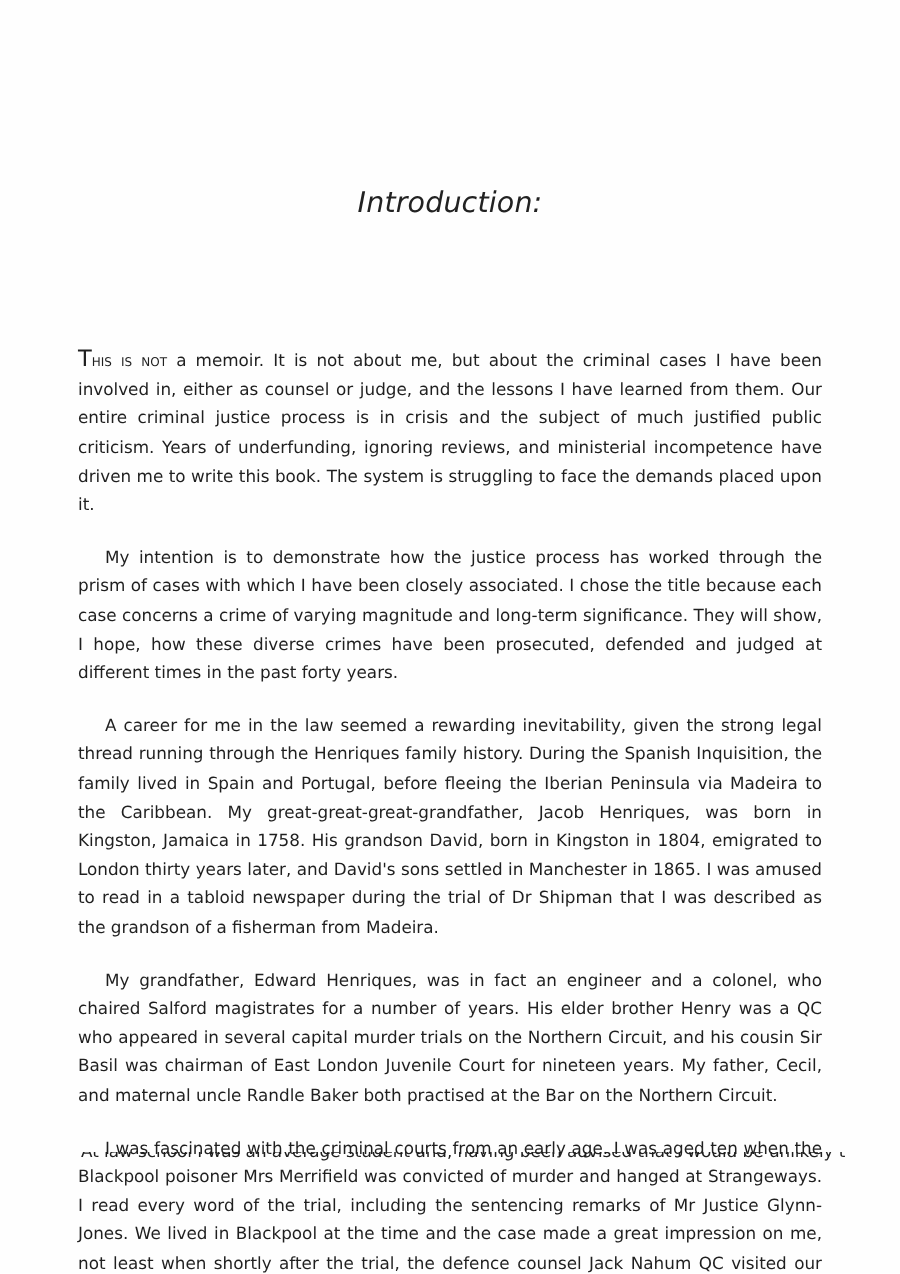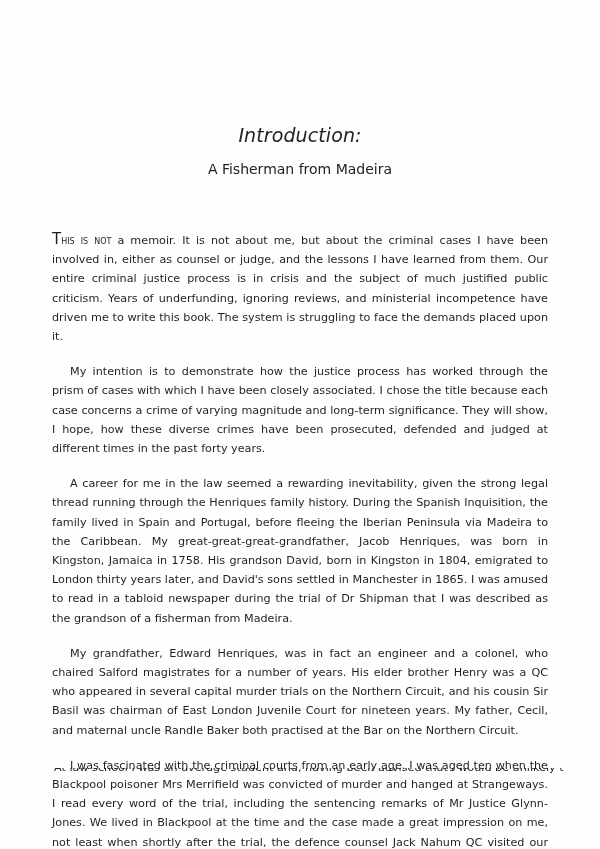--- a/index.html
+++ b/index.html
@@ -83,21 +83,20 @@
       display: block;
       margin-top: -10px;
     }
   </style>
 </head>
 <body>
 
 <div class="page">
 
   <div class="chapter-heading">Introduction:</div>
-  <div class="chapter-subtitle">A Fisherman from Madeira</div>
 
   <div class="body-text">
     <p><span class="lead-cap">T</span><span class="smallcaps-lead">his is not</span><span> a memoir. It is not about me, but about the criminal cases I have been involved in, either as counsel or judge, and the lessons I have learned from them. Our entire criminal justice process is in crisis and the subject of much justified public criticism. Years of underfunding, ignoring reviews, and ministerial incompetence have driven me to write this book. The system is struggling to face the demands placed upon it.</span></p>
     <p class="indent">My intention is to demonstrate how the justice process has worked through the prism of cases with which I have been closely associated. I chose the title because each case concerns a crime of varying magnitude and long-term significance. They will show, I hope, how these diverse crimes have been prosecuted, defended and judged at different times in the past forty years.</p>
     <p class="indent">A career for me in the law seemed a rewarding inevitability, given the strong legal thread run­ning through the Henriques family history. During the Spanish Inquisition, the family lived in Spain and Portugal, before fleeing the Iberian Peninsula via Madeira to the Caribbean. My great-great-great-grandfather, Jacob Henriques, was born in Kingston, Jamaica in 1758. His grandson David, born in Kingston in 1804, emigrated to London thirty years later, and David's sons settled in Manchester in 1865. I was amused to read in a tabloid newspaper during the trial of Dr Shipman that I was described as the grandson of a fisherman from Madeira.</p>
     <p class="indent">My grandfather, Edward Henriques, was in fact an engineer and a colonel, who chaired Salford magistrates for a number of years. His elder brother Henry was a QC who appeared in several capi­tal murder trials on the Northern Circuit, and his cousin Sir Basil was chairman of East London Juvenile Court for nineteen years. My father, Cecil, and maternal uncle Randle Baker both prac­tised at the Bar on the Northern Circuit.</p>
     <p class="indent">I was fascinated with the criminal courts from an early age. I was aged ten when the Blackpool poisoner Mrs Merrifield was convicted of murder and hanged at Strangeways. I read every word of the trial, including the sentencing remarks of Mr Justice Glynn-Jones. We lived in Blackpool at the time and the case made a great impression on me, not least when shortly after the trial, the de­fence counsel Jack Nahum QC visited our home, as did the stunningly accomplished Rose Heilbron QC, who had recently secured the acquittal of a man charged with murder whilst committing a burglary. I soon knew exactly what I wanted to do in life.</p>
   </div>
 
   <div class="cut-line">

